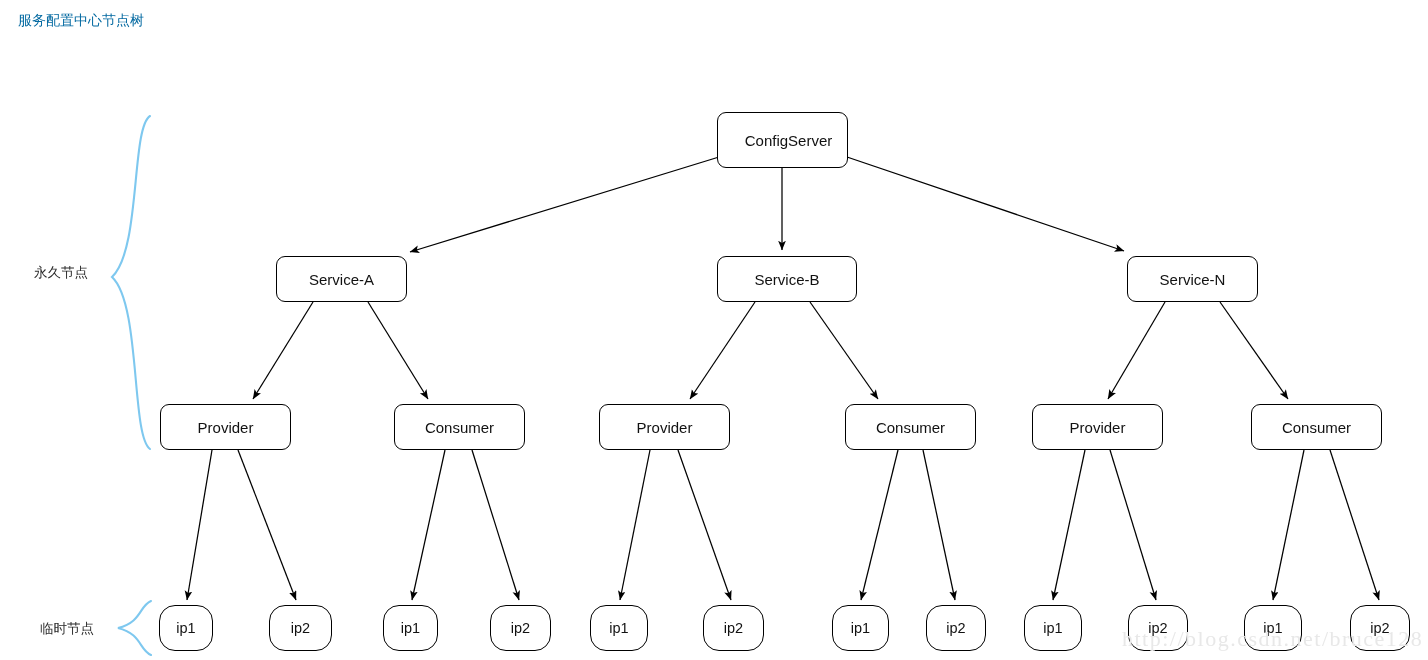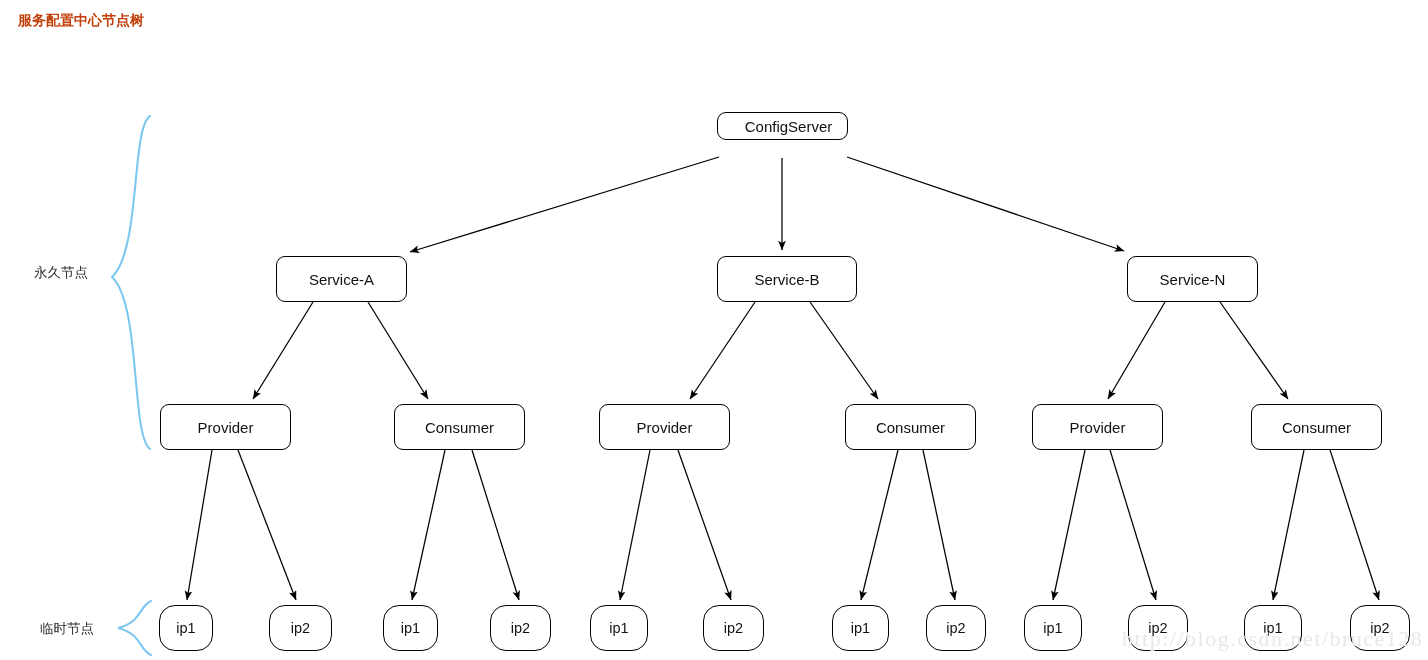--- a/index.html
+++ b/index.html
@@ -13,24 +13,23 @@
     height: 660px;
     background: #ffffff;
     overflow: hidden;
     font-family: "Liberation Sans", "DejaVu Sans", sans-serif;
   }
   #diagram-title {
     position: absolute;
     left: 18px;
     top: 10px;
     font-size: 14px;
-    color: #c2410c;
+    color: #0369a1;
     line-height: 20px;
     white-space: nowrap;
-    font-weight: bold;
   }
   svg.edges {
     position: absolute;
     left: 0;
     top: 0;
     width: 1428px;
     height: 660px;
     pointer-events: none;
   }
   .node {
@@ -115,21 +114,21 @@
 
     <g stroke="#7ec8ef" stroke-width="2.1" fill="none" stroke-linecap="round">
       <path d="M150,116 C131,128 141,250 112,277 C141,304 131,436 150,449"></path>
       <path d="M151,601 C139,606 142,622 118,628 C142,634 139,650 151,655"></path>
     </g>
   </svg>
 
   <div class="brace-label" style="left:34px; top:264px;">永久节点</div>
   <div class="brace-label" style="left:40px; top:620px;">临时节点</div>
 
-  <div class="node" style="left:717px; top:112px; width:131px; height:28px;padding-left:12px;">
+  <div class="node" style="left:717px; top:112px; width:131px; height:56px;padding-left:12px;">
     <span>ConfigServer</span>
   </div>
 
   <div class="node" style="left:276px; top:256px; width:131px; height:46px;">
     <span>Service-A</span>
   </div>
   <div class="node" style="left:717px; top:256px; width:140px; height:46px;">
     <span>Service-B</span>
   </div>
   <div class="node" style="left:1127px; top:256px; width:131px; height:46px;align-items:center;">

